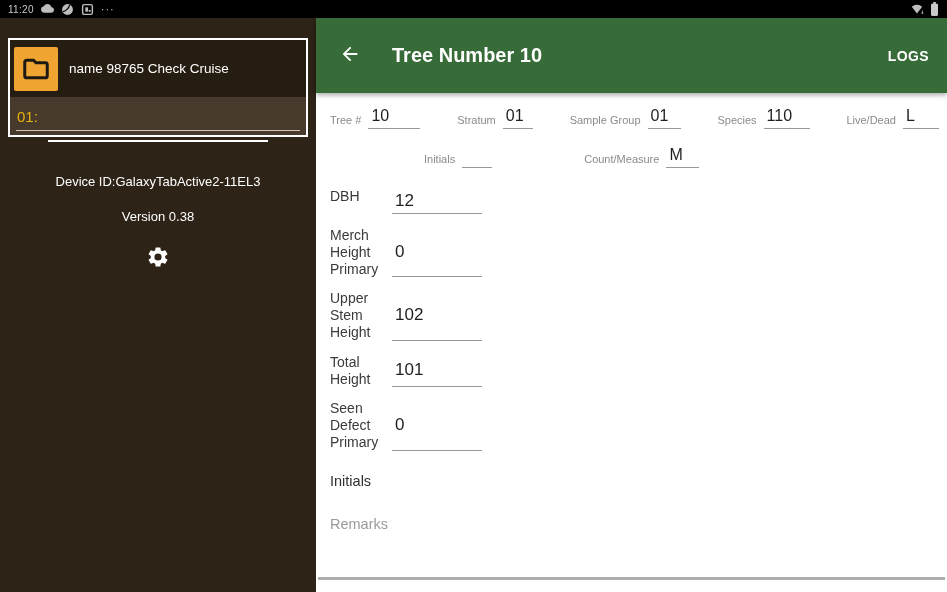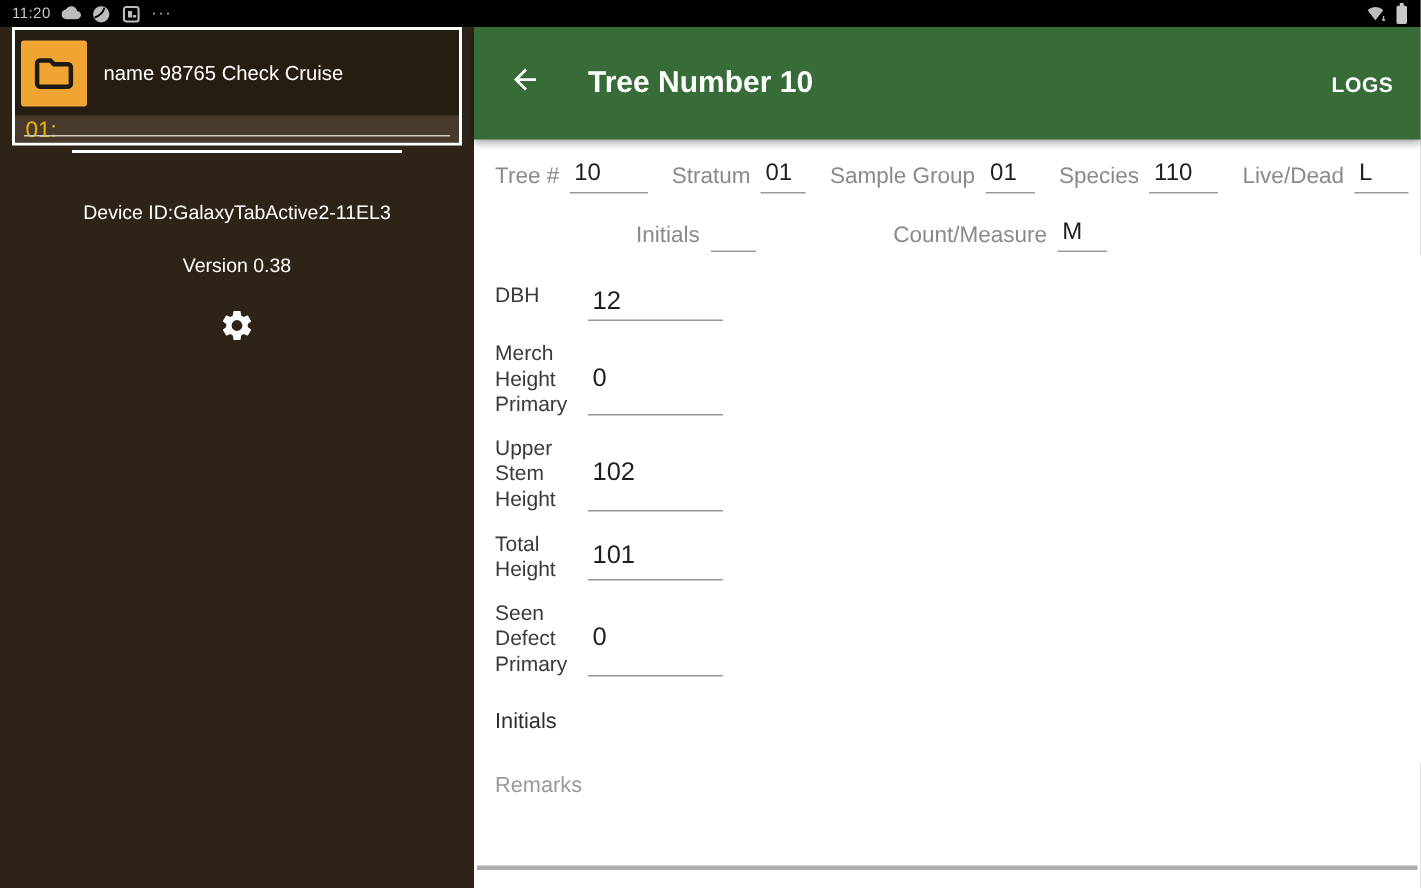--- a/index.html
+++ b/index.html
@@ -22,21 +22,21 @@
   .sb-right { margin-left:auto; display:flex; align-items:center; gap:5px; }
   .sb-ico svg { display:block; }
   .sb-dots { font-size:11px; letter-spacing:1px; color:#bdbdbd; }
 
   
   .sidebar {
     position:absolute; top:18px; left:0; width:316px; height:574px;
     background:#2e2317; display:flex; flex-direction:column; align-items:center;
   }
   .cruise-card {
-    margin-top:0; width:300px; height:79px;
+    margin-top:20px; width:300px; height:99px;
     border:2px solid #fff; display:flex; flex-direction:column;
     cursor:pointer;
   }
   .card-top {
     height:57px; background:#261d12; display:flex; align-items:center; padding:4px;
   }
   .folder-badge {
     width:44px; height:44px; background:#f0a431; border-radius:2px;
     display:flex; align-items:center; justify-content:center; flex:none;
   }
@@ -74,21 +74,21 @@
   .appbar-title { color:#fff; font-size:20px; font-weight:bold; margin-left:28px; }
   .logs-btn {
     margin-left:auto; color:#fff; font-size:14px; font-weight:bold;
     letter-spacing:.4px; cursor:pointer; background:none; border:none;
     font-family:"Liberation Sans", sans-serif;
   }
 
   .form { padding:8px 8px 0 14px; }
   .top-row { display:flex; justify-content:space-between; align-items:flex-end; margin-top:6px; }
   .tf { display:flex; align-items:flex-end; }
-  .tf-label { font-size:15px; color:#8a8a8a; padding-bottom:3px; }
+  .tf-label { font-size:11px; color:#8a8a8a; padding-bottom:3px; }
   .tf-value {
     font-size:16px; color:#1f1f1f; border-bottom:1px solid #999;
     padding:0 4px 3px 3px; margin-left:7px; min-height:20px;
   }
   .w50 { min-width:52px; } .w30 { min-width:30px; } .w33 { min-width:33px; }
   .w45 { min-width:46px; } .w36 { min-width:36px; }
   .row2 { display:flex; align-items:flex-end; margin-top:17px; }
   .row2 .g-initials { margin-left:94px; }
   .row2 .g-count  { margin-left:92px; }
 

